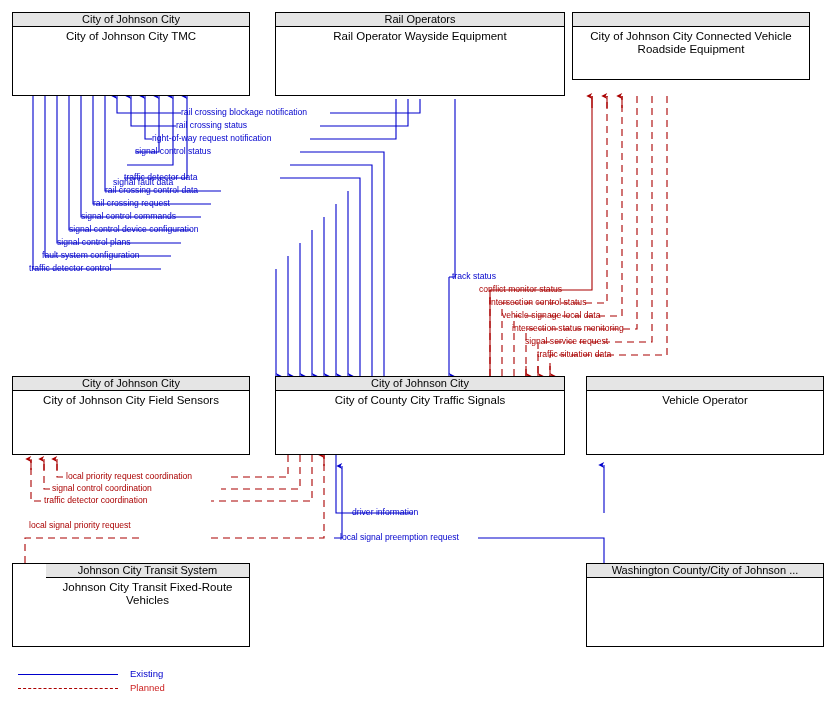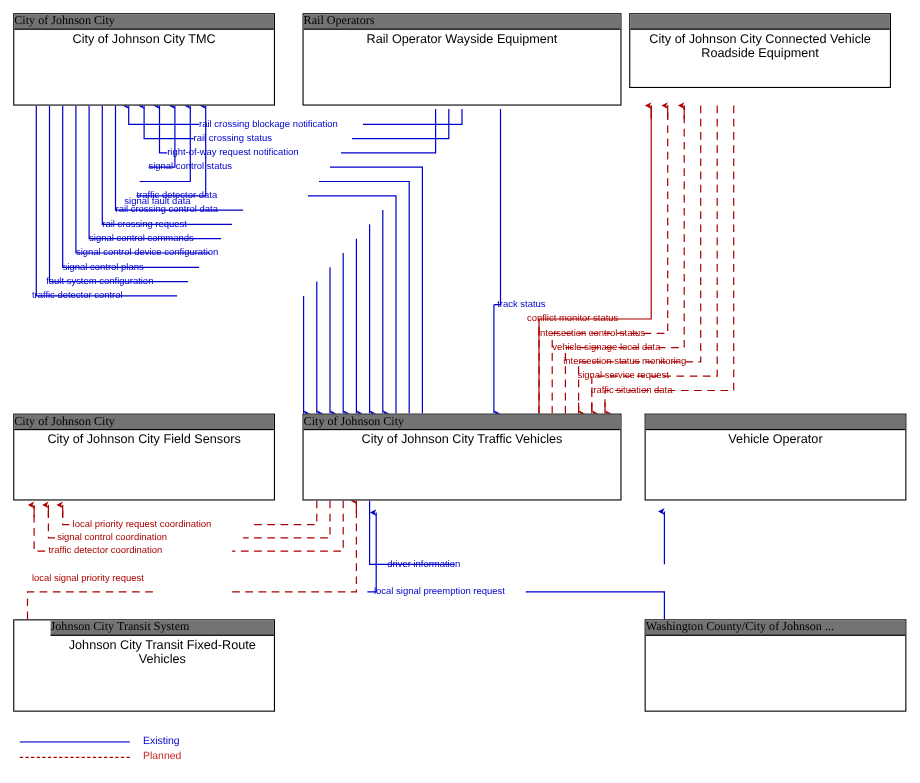--- a/index.html
+++ b/index.html
@@ -2,22 +2,22 @@
 <html><head>
 <meta charset="utf-8">
 <style>
   html,body{margin:0;padding:0;background:#ffffff;}
   body{width:836px;height:712px;position:relative;
        font-family:"Liberation Sans", sans-serif;overflow:hidden;}
   #stage{position:absolute;left:0;top:0;width:836px;height:712px;}
   svg{position:absolute;left:0;top:0;width:836px;height:712px;}
 
   .node{position:absolute;border:1px solid #000;background:#fff;box-sizing:border-box;}
-  .node .hdr{height:13px;line-height:13px;background:#737373;border-bottom:1px solid #000;
-             text-align:left;font-size:11px;color:#000;overflow:hidden;white-space:nowrap;font-family:Liberation Serif, serif;}
+  .node .hdr{height:13px;line-height:13px;background:#e5e5e5;border-bottom:1px solid #000;
+             text-align:center;font-size:11px;color:#000;overflow:hidden;white-space:nowrap;}
   .node .body{text-align:center;font-size:11.5px;color:#000;padding-top:3px;line-height:13px;}
 
   .legend{position:absolute;left:18px;top:668px;font-size:9.5px;}
   .legend .row{height:14px;position:relative;}
   .legend .swatch{position:absolute;left:0;top:6px;width:100px;height:0;border-top:1.5px solid #0000CC;}
   .legend .swatch.planned{border-top:1.5px dashed #AA0000;}
   .legend .lbl{position:absolute;left:112px;top:0px;color:#0000CC;}
   .legend .lbl.planned{color:#CC2222;}
 </style>
 </head>
@@ -184,21 +184,21 @@
     <div class="body">City of Johnson City Connected Vehicle Roadside Equipment</div>
   </div>
 
   <div class="node" style="left:12px;top:376px;width:238px;height:79px;">
     <div class="hdr">City of Johnson City</div>
     <div class="body">City of Johnson City Field Sensors</div>
   </div>
 
   <div class="node" style="left:275px;top:376px;width:290px;height:79px;">
     <div class="hdr">City of Johnson City</div>
-    <div class="body">City of Johnson City Traffic Vehicles</div>
+    <div class="body">City of County City Traffic Signals</div>
   </div>
 
   <div class="node" style="left:586px;top:376px;width:238px;height:79px;">
     <div class="hdr"></div>
     <div class="body">Vehicle Operator</div>
   </div>
 
   <div class="node" style="left:12px;top:563px;width:238px;height:84px;padding-left:33px;">
     <div class="hdr">Johnson City Transit System</div>
     <div class="body">Johnson City Transit Fixed-Route Vehicles</div>

